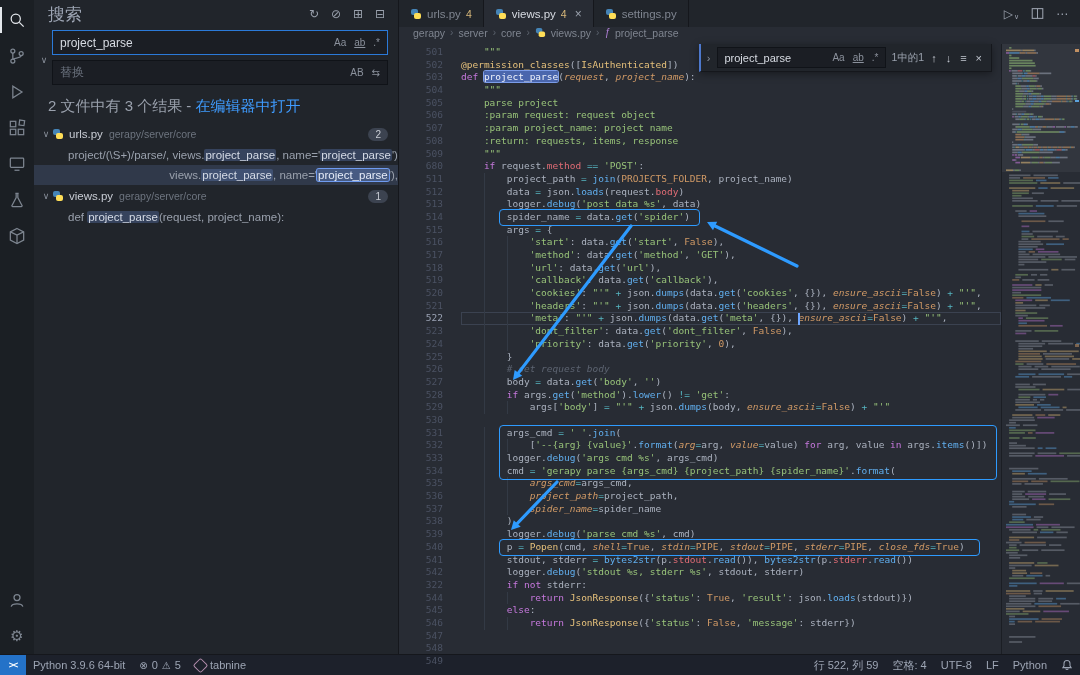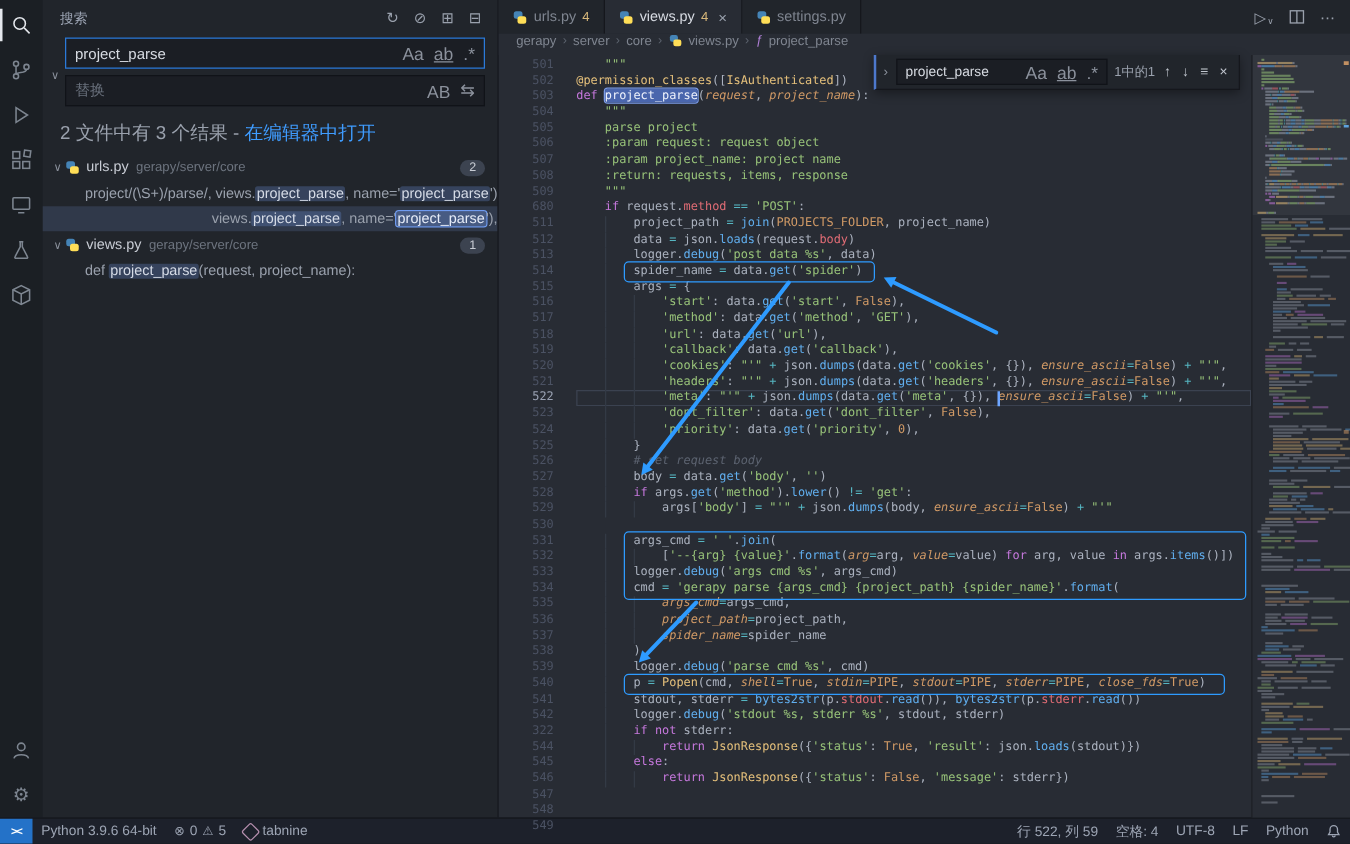--- a/index.html
+++ b/index.html
@@ -12,30 +12,30 @@
   .ab-item{width:34px;height:36px;display:flex;align-items:center;justify-content:center;position:relative;color:#7d8590;}
   .ab-item svg{stroke:#7d8590;fill:none;stroke-width:1.5;}
   .ab-item.active svg{stroke:#e4e7ec;}
   .ab-item.active::before{content:"";position:absolute;left:0;top:5px;bottom:5px;width:2px;background:#e4e7ec;}
   .ab-spacer{flex:1;}
   .gear-glyph{font-size:15px;color:#7d8590;}
 
   
   .sidebar{width:364px;background:#21252b;border-right:1px solid #15171c;display:flex;flex-direction:column;min-width:0;}
   .sidebar-head{height:28px;display:flex;align-items:center;padding:0 8px 0 14px;}
-  .sidebar-title{flex:1;font-size:11px;color:#9da5b4;}
+  .sidebar-title{flex:1;font-size:17px;color:#9da5b4;}
   .icon-btn{width:20px;height:20px;line-height:20px;text-align:center;color:#9aa1ad;font-size:12px;border-radius:4px;margin-left:2px;}
   .search-block{display:flex;padding:2px 10px 4px 2px;}
   .toggle-replace{width:16px;display:flex;align-items:center;justify-content:center;color:#8b919c;font-size:9px;}
   .fields{flex:1;min-width:0;}
   .field{background:#1b1e24;border:1px solid #101318;height:23px;display:flex;align-items:center;padding:0 3px 0 7px;margin-bottom:5px;}
   .field.search-field{border-color:#2b7ad9;}
   .field-value{flex:1;font-size:12px;color:#d7dbe2;white-space:nowrap;overflow:hidden;}
   .field-value.placeholder{color:#69707c;}
-  .opt{font-size:14px;color:#8b919c;padding:1px 4px;border-radius:3px;}
+  .opt{font-size:10px;color:#8b919c;padding:1px 4px;border-radius:3px;}
   .opt.word{text-decoration:underline;}
   .summary{padding:3px 14px 7px;font-size:15px;color:#9aa1ad;}
   .summary .link{color:#3f9cff;}
   .tree{flex:1;overflow:hidden;font-size:11.5px;}
   .file-row{display:flex;align-items:center;height:22px;padding:0 10px 0 6px;color:#c8ccd4;}
   .twist{width:12px;color:#8b919c;font-size:9px;text-align:center;}
   .file-name{margin:0 6px 0 5px;white-space:nowrap;}
   .file-path{color:#6d747f;font-size:10.5px;flex:1;white-space:nowrap;overflow:hidden;}
   .badge{background:#3c4350;color:#c8ccd4;font-size:10px;padding:1px 7px;border-radius:9px;margin-left:6px;}
   .match-row{height:20px;line-height:20px;padding-left:34px;color:#9aa1ad;white-space:nowrap;overflow:hidden;}

